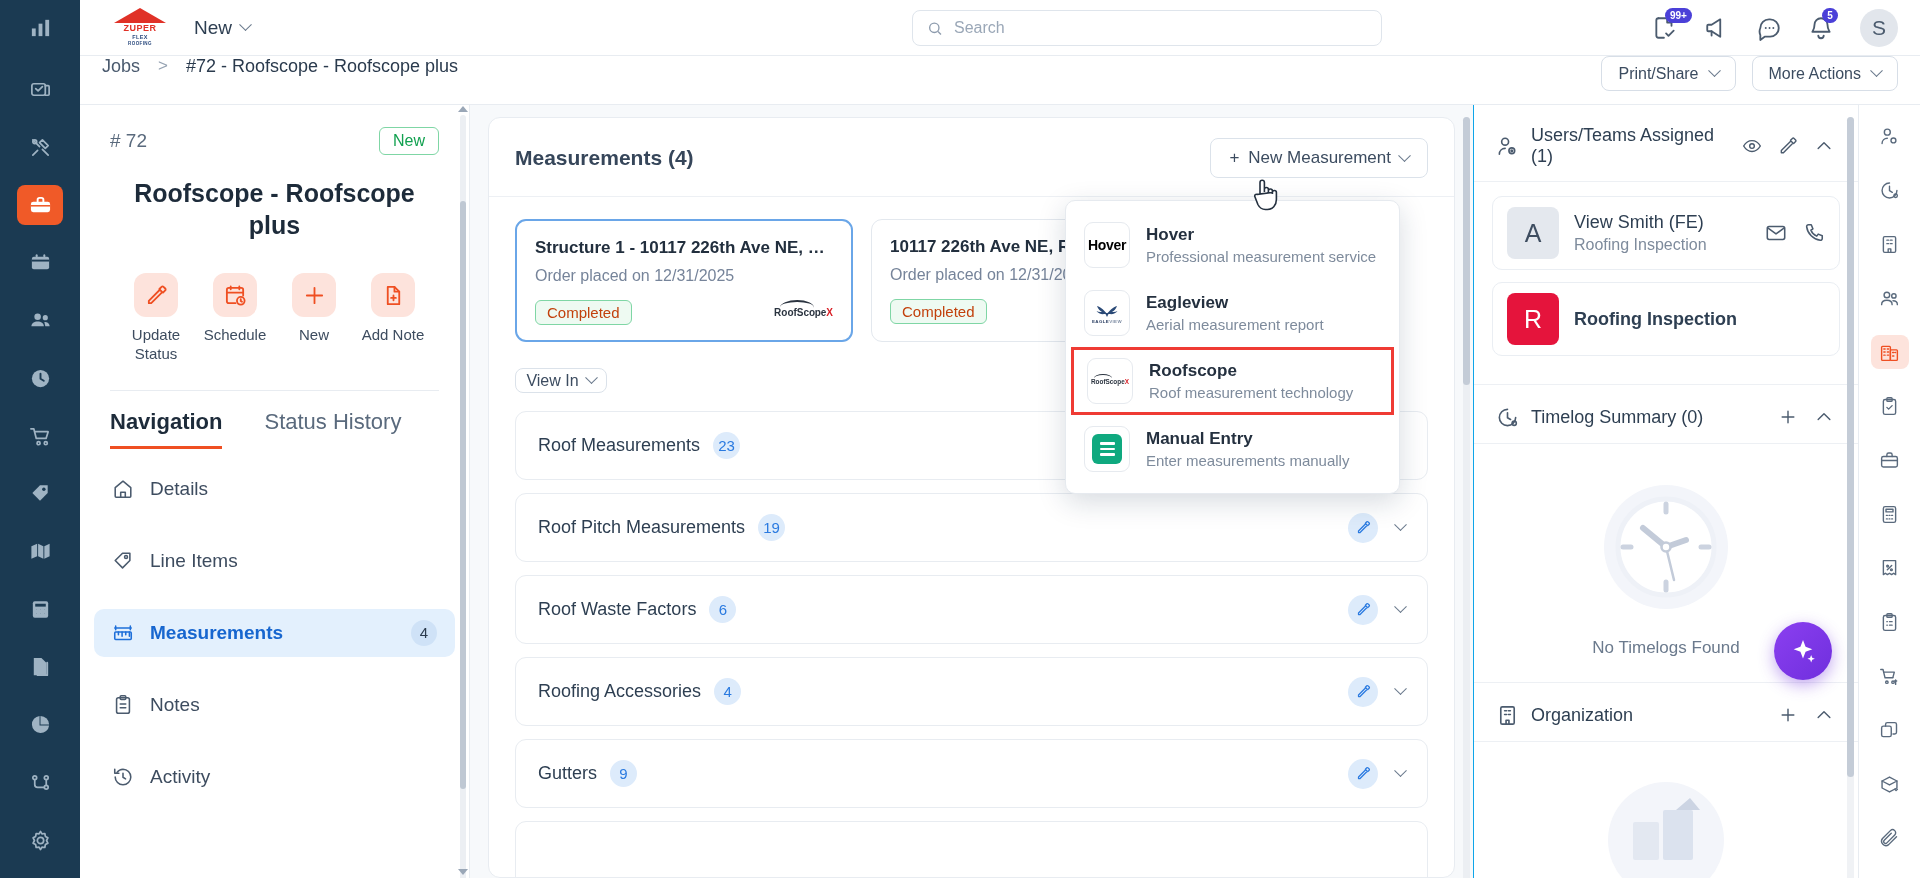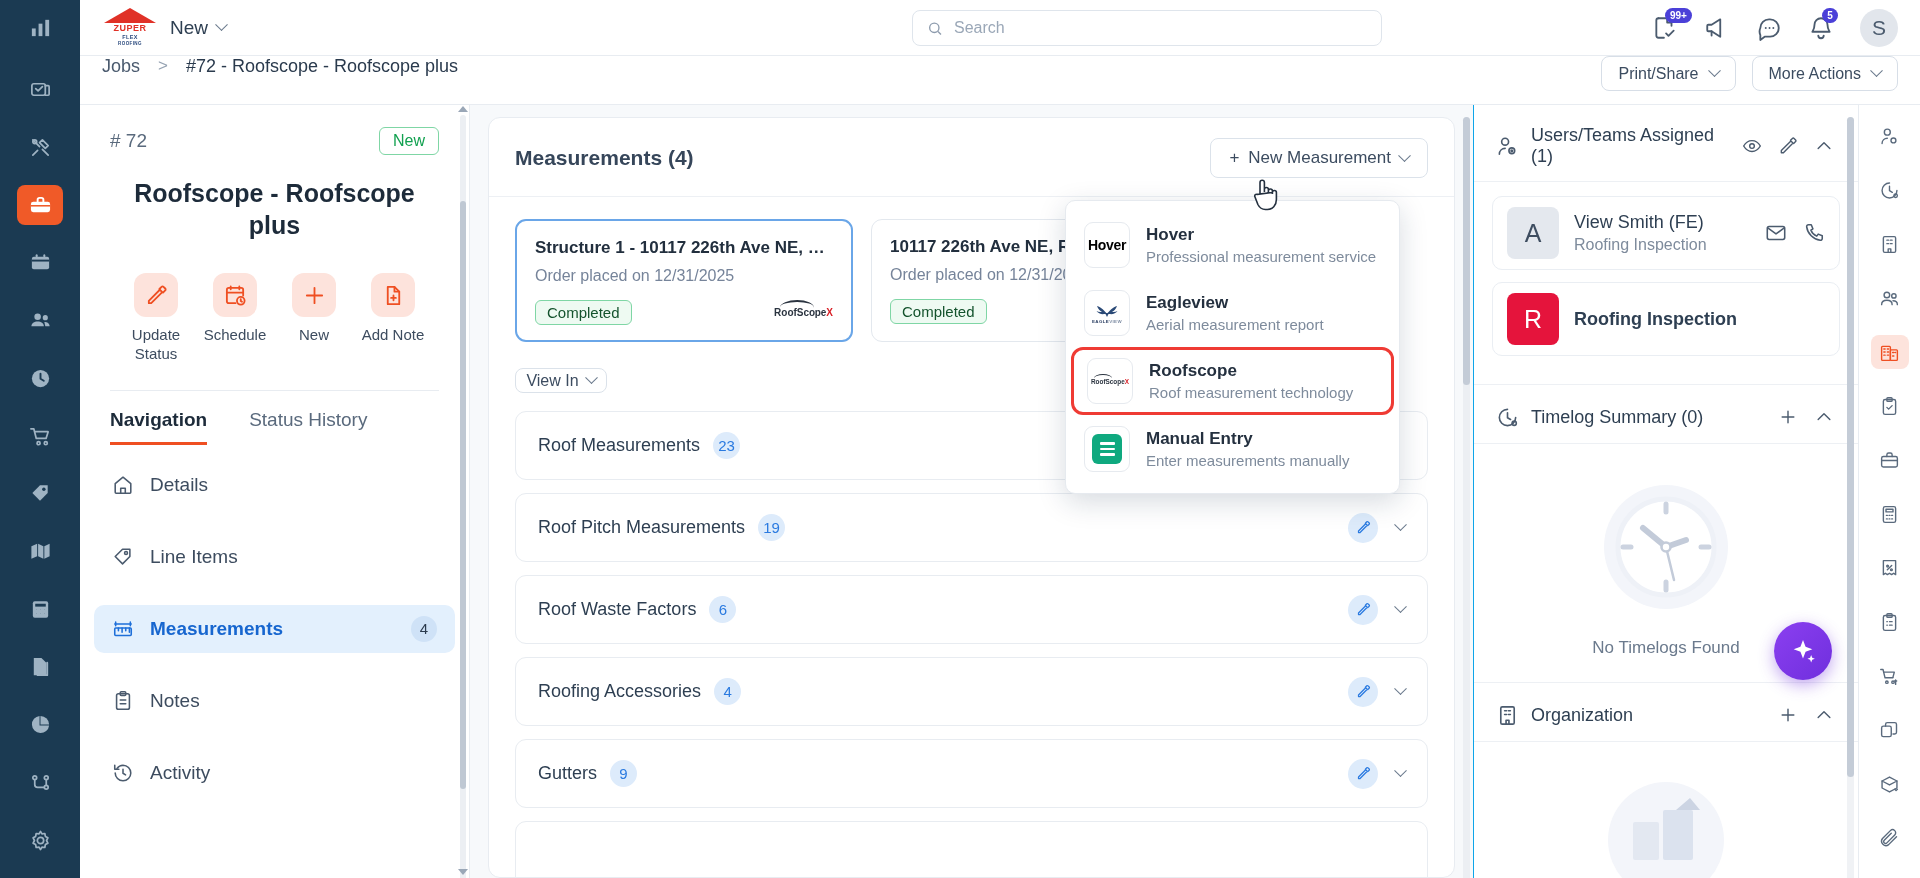--- a/index.html
+++ b/index.html
@@ -29,21 +29,21 @@
   .rail-icon.logo-chart { margin-bottom: 22px; }
 
   
   .right-of-rail { flex: 1; display: flex; flex-direction: column; min-width: 0; }
 
   
   .topbar {
     height: 56px; background: #fff; display: flex; align-items: center;
     border-bottom: 1px solid #e8ecf1; flex-shrink: 0; position: relative;
   }
-  .brand { display: flex; align-items: center; padding-left: 22px; gap: 12px; }
+  .brand { display: flex; align-items: center; padding-left: 32px; gap: 26px; }
   .brand-logo { width: 56px; height: 42px; display: flex; flex-direction: column;
     align-items: center; justify-content: center; }
   .roof-tri { width: 0; height: 0; border-left: 26px solid transparent;
     border-right: 26px solid transparent; border-bottom: 15px solid #e03127; }
   .brand-txt1 { font-size: 9px; font-weight: bold; color: #e03127; letter-spacing: .5px; line-height: 1.15; }
   .brand-txt2 { font-size: 5.5px; font-weight: bold; color: #2b4a7e; letter-spacing: .4px; line-height: 1.3; }
   .brand-txt3 { font-size: 4.5px; font-weight: bold; color: #2b4a7e; letter-spacing: .4px; line-height: 1.3; }
   .newbtn { display: flex; align-items: center; gap: 9px; font-size: 19px;
     color: #2e3f52; cursor: pointer; }
   .chev { display: inline-block; width: 9px; height: 9px;
@@ -103,21 +103,21 @@
     line-height: 1.28; margin: 22px 18px 0 18px; }
   .qact { display: flex; justify-content: space-between; margin: 32px 8px 0 8px; }
   .qa { display: flex; flex-direction: column; align-items: center; width: 76px; cursor: pointer; }
   .qa-ic { width: 44px; height: 44px; border-radius: 12px; background: #fde3dc;
     display: flex; align-items: center; justify-content: center; }
   .qa-ic svg { width: 23px; height: 23px; stroke: #ef4f22; fill: none; stroke-width: 1.9;
     stroke-linecap: round; stroke-linejoin: round; }
   .qa-lb { margin-top: 9px; font-size: 15px; color: #3d4c5f; text-align: center; line-height: 1.25; }
   .lp-sep { height: 1px; background: #e8ecf1; margin: 26px 0 0 0; }
   .tabs { display: flex; gap: 42px; padding: 18px 30px 0 30px; }
-  .tab { font-size: 19px; color: #5a6a7d; padding-bottom: 11px; cursor: pointer; }
+  .tab { font-size: 22px; color: #5a6a7d; padding-bottom: 11px; cursor: pointer; }
   .tab.active { color: #1d2b3a; font-weight: bold; border-bottom: 3px solid #ef4f22; }
   .navlist { padding: 16px 14px 0 14px; }
   .navitem { display: flex; align-items: center; gap: 16px; height: 48px;
     padding: 0 18px; border-radius: 10px; cursor: pointer; margin-bottom: 24px; }
   .navitem svg { width: 22px; height: 22px; stroke: #4b5b6e; fill: none; stroke-width: 1.7;
     stroke-linecap: round; stroke-linejoin: round; flex-shrink: 0; }
   .navitem span.lb { font-size: 19px; color: #3d4c5f; flex: 1; }
   .navitem.active { background: #e3f0fd; }
   .navitem.active svg { stroke: #1e6fd9; }
   .navitem.active span.lb { color: #1766cf; font-weight: bold; }
@@ -144,21 +144,21 @@
     display: flex; align-items: center; gap: 9px; padding: 0 18px; font-size: 17px;
     color: #3c4c60; cursor: pointer; }
   .card-div { height: 1px; background: #edf0f4; }
   .mcards { display: flex; gap: 18px; padding: 22px 26px 0 26px; }
   .mcard { width: 338px; border: 1px solid #e3e8ee; border-radius: 11px; padding: 17px 18px 15px 18px; }
   .mcard.sel { border: 2px solid #6aa6e8; }
   .mc-t { font-size: 17px; font-weight: bold; color: #222f3e; white-space: nowrap;
     overflow: hidden; text-overflow: ellipsis; }
   .mc-s { font-size: 16px; color: #76849a; margin-top: 9px; }
   .mc-b { display: flex; align-items: center; justify-content: space-between; margin-top: 15px; }
-  .pill-done { border: 1px solid #7fd6a5; color: #14532d; background: #eefaf2;
+  .pill-done { border: 1px solid #7fd6a5; color: #c2410c; background: #eefaf2;
     border-radius: 6px; padding: 3px 11px; font-size: 15px; }
   .rsx { font-size: 10px; font-weight: bold; color: #2b3440; position: relative; text-align: center; }
   .rsx em { font-style: normal; color: #d81f26; }
   .rsx .peak { position: absolute; left: 6px; top: -7px; width: 34px; height: 9px;
     border-top: 2.2px solid #2b3440; border-radius: 60% 60% 0 0 / 100% 100% 0 0;
     transform: skewX(-3deg); }
   .viewin { margin: 26px 26px 0 26px; height: 25px; width: 92px; border: 1px solid #dbe2ea;
     border-radius: 8px; background: #fff; display: flex; align-items: center;
     justify-content: center; gap: 8px; font-size: 16px; color: #3c4c60; cursor: pointer; }
   .mrows { padding: 18px 26px 0 26px; }
@@ -177,21 +177,21 @@
   .c-scroll { position: absolute; right: 3px; top: 12px; width: 7px; height: 800px;
     background: #eceff3; border-radius: 4px; }
   .c-thumb { position: absolute; right: 3px; top: 12px; width: 7px; height: 268px;
     background: #c4ccd7; border-radius: 4px; cursor: pointer; }
 
   
   .dropdown { position: absolute; left: 1065px; top: 200px; width: 335px;
     background: #fff; border-radius: 10px; border: 1px solid #e6eaef;
     box-shadow: 0 8px 28px rgba(20,40,70,.17); padding: 10px 0 10px 0; z-index: 60; }
   .dd-item { display: flex; align-items: center; gap: 16px; padding: 11px 18px; cursor: pointer; }
-  .dd-item.hl { border: 3px solid #ef3b34; border-radius: 12px; margin: 0 5px; padding: 8px 13px; }
+  .dd-item.hl { border: 3px solid #ef3b34; border-radius: 0; margin: 0 5px; padding: 8px 13px; }
   .dd-logo { width: 46px; height: 46px; border: 1px solid #e6eaef; border-radius: 9px;
     background: #fff; display: flex; align-items: center; justify-content: center; flex-shrink: 0; }
   .dd-t { font-size: 17px; font-weight: bold; color: #24303f; }
   .dd-s { font-size: 15px; color: #7e8b9c; margin-top: 3px; }
   .hover-mark { font-size: 14px; font-weight: bold; color: #000; letter-spacing: -.3px; }
   .ev-wrap { display: flex; flex-direction: column; align-items: center; }
   .ev-txt { font-size: 4.4px; font-weight: bold; letter-spacing: .4px; margin-top: 1px; }
   .ev-txt b { color: #2b3f63; } .ev-txt i { font-style: normal; color: #7d8ca3; }
   .rs-mini { font-size: 6.4px; font-weight: bold; color: #2b3440; position: relative; }
   .rs-mini em { font-style: normal; color: #d81f26; }

